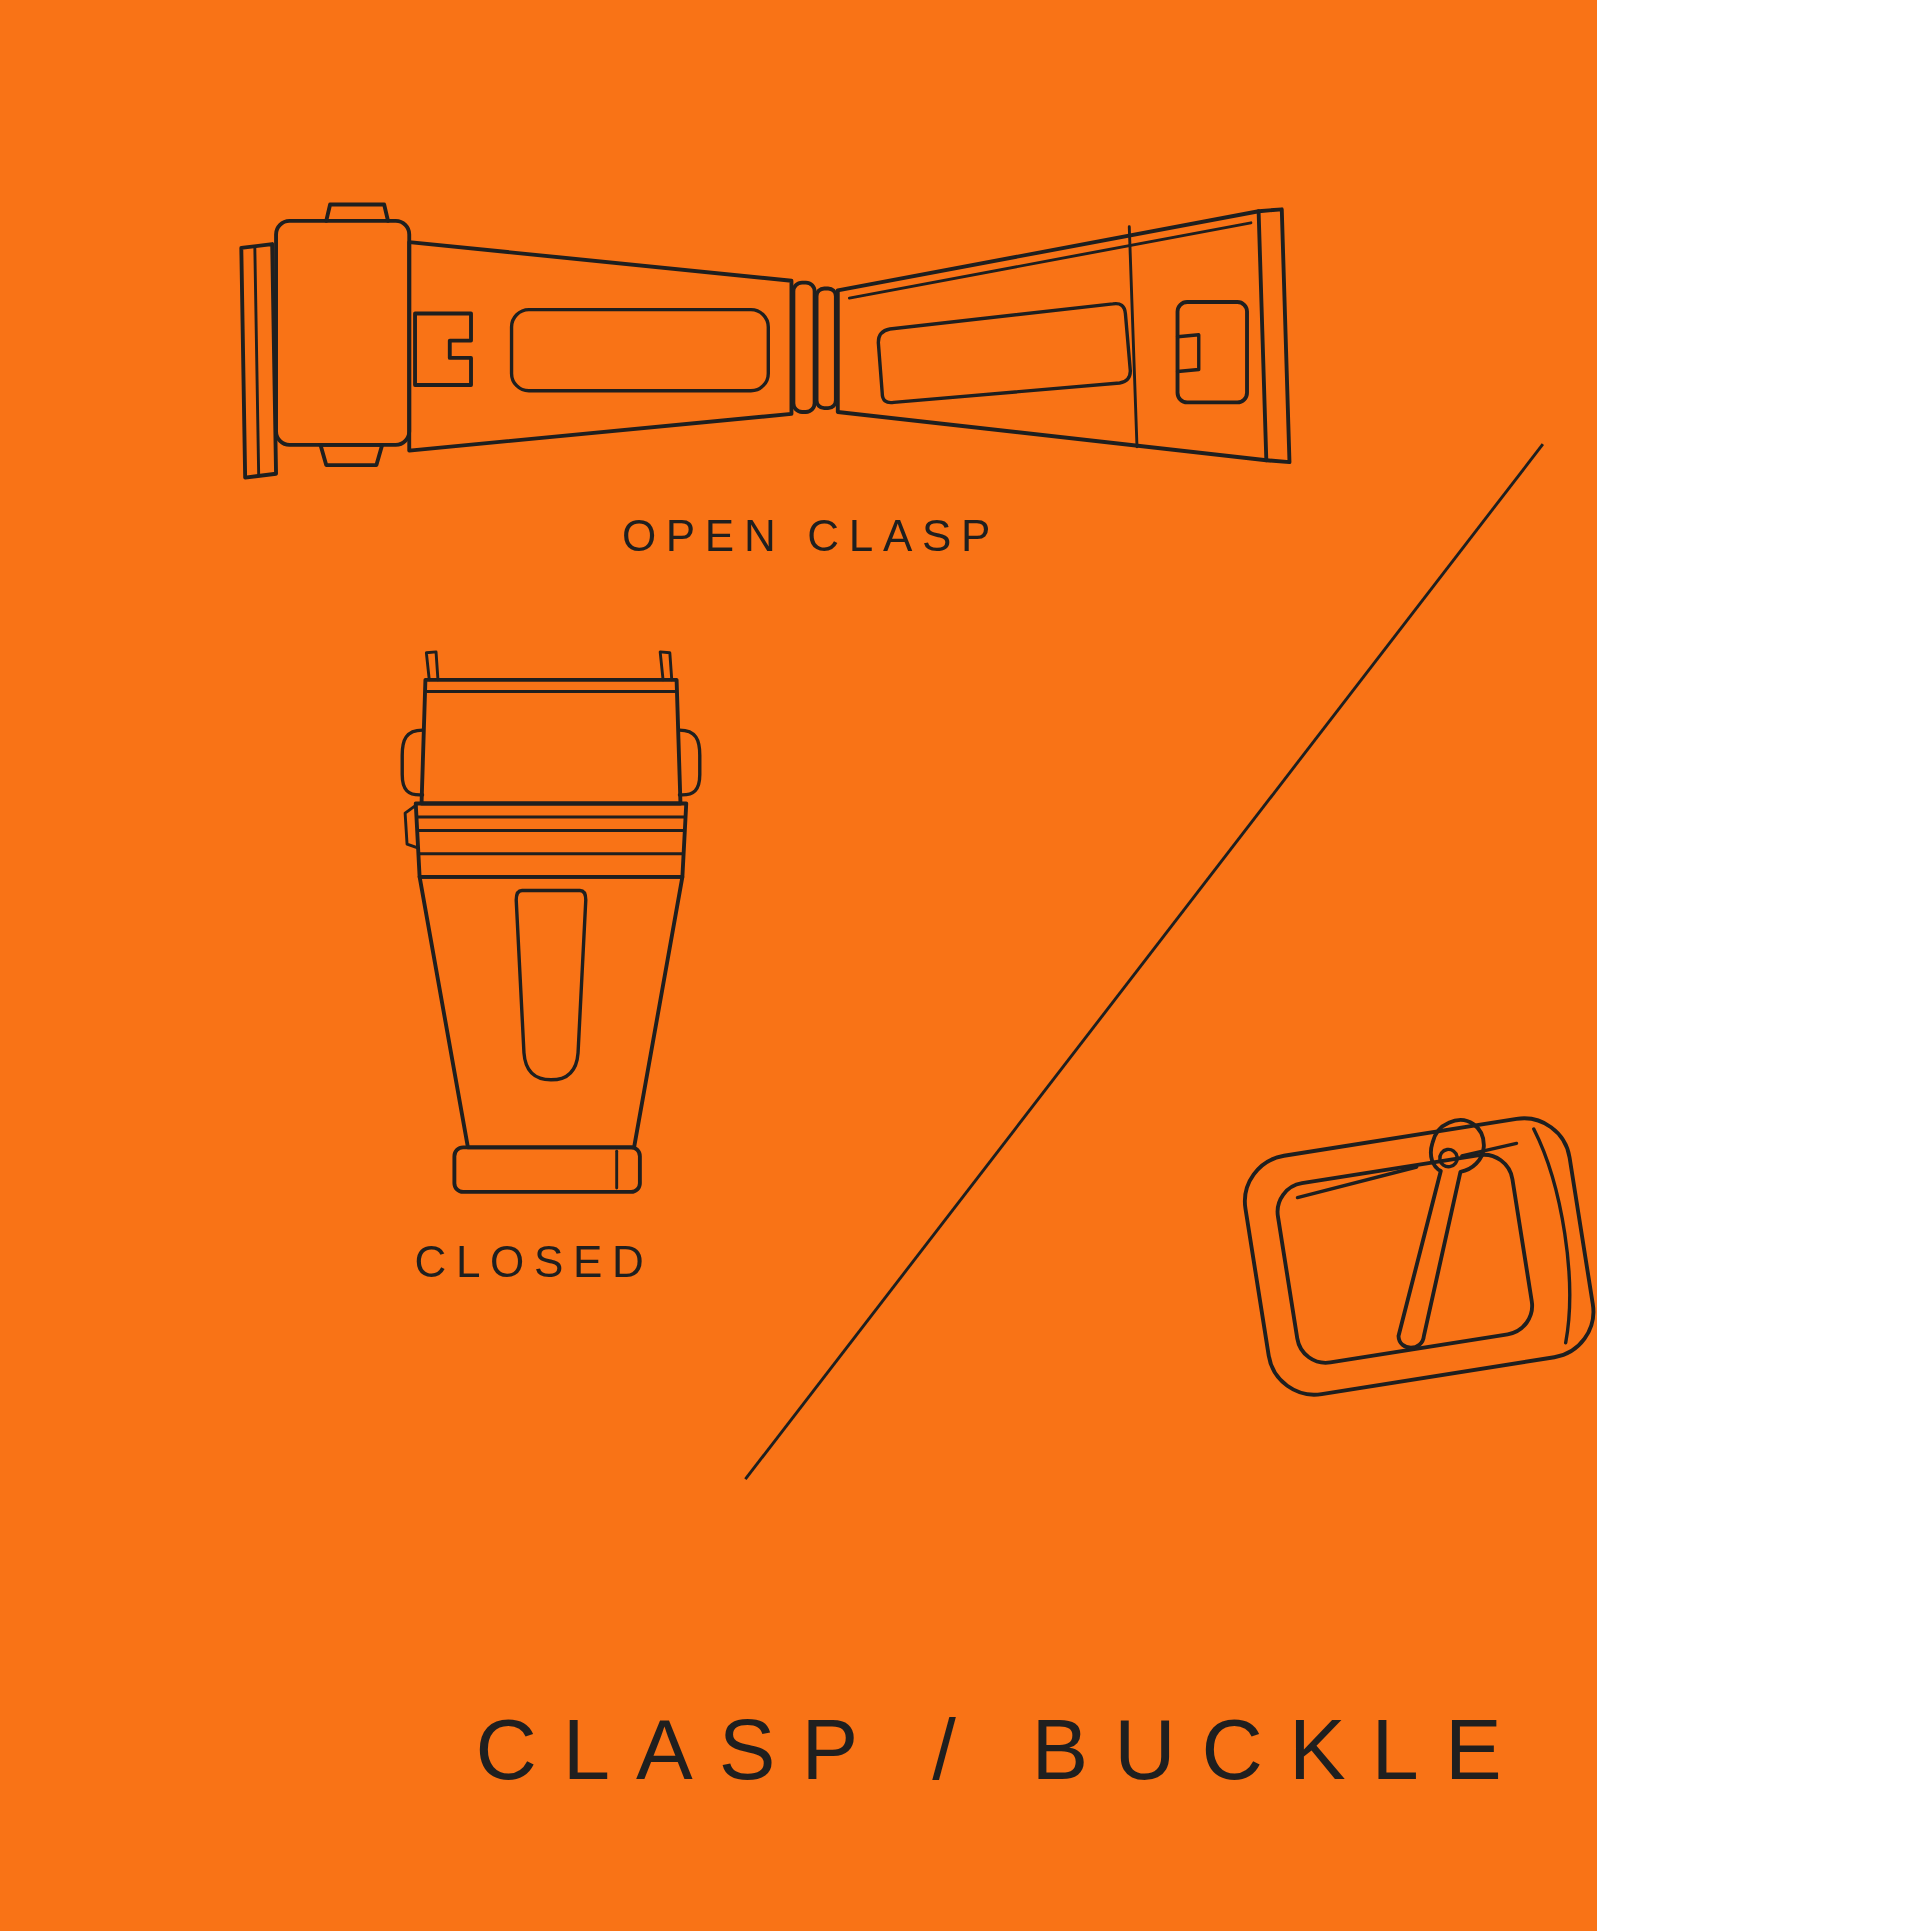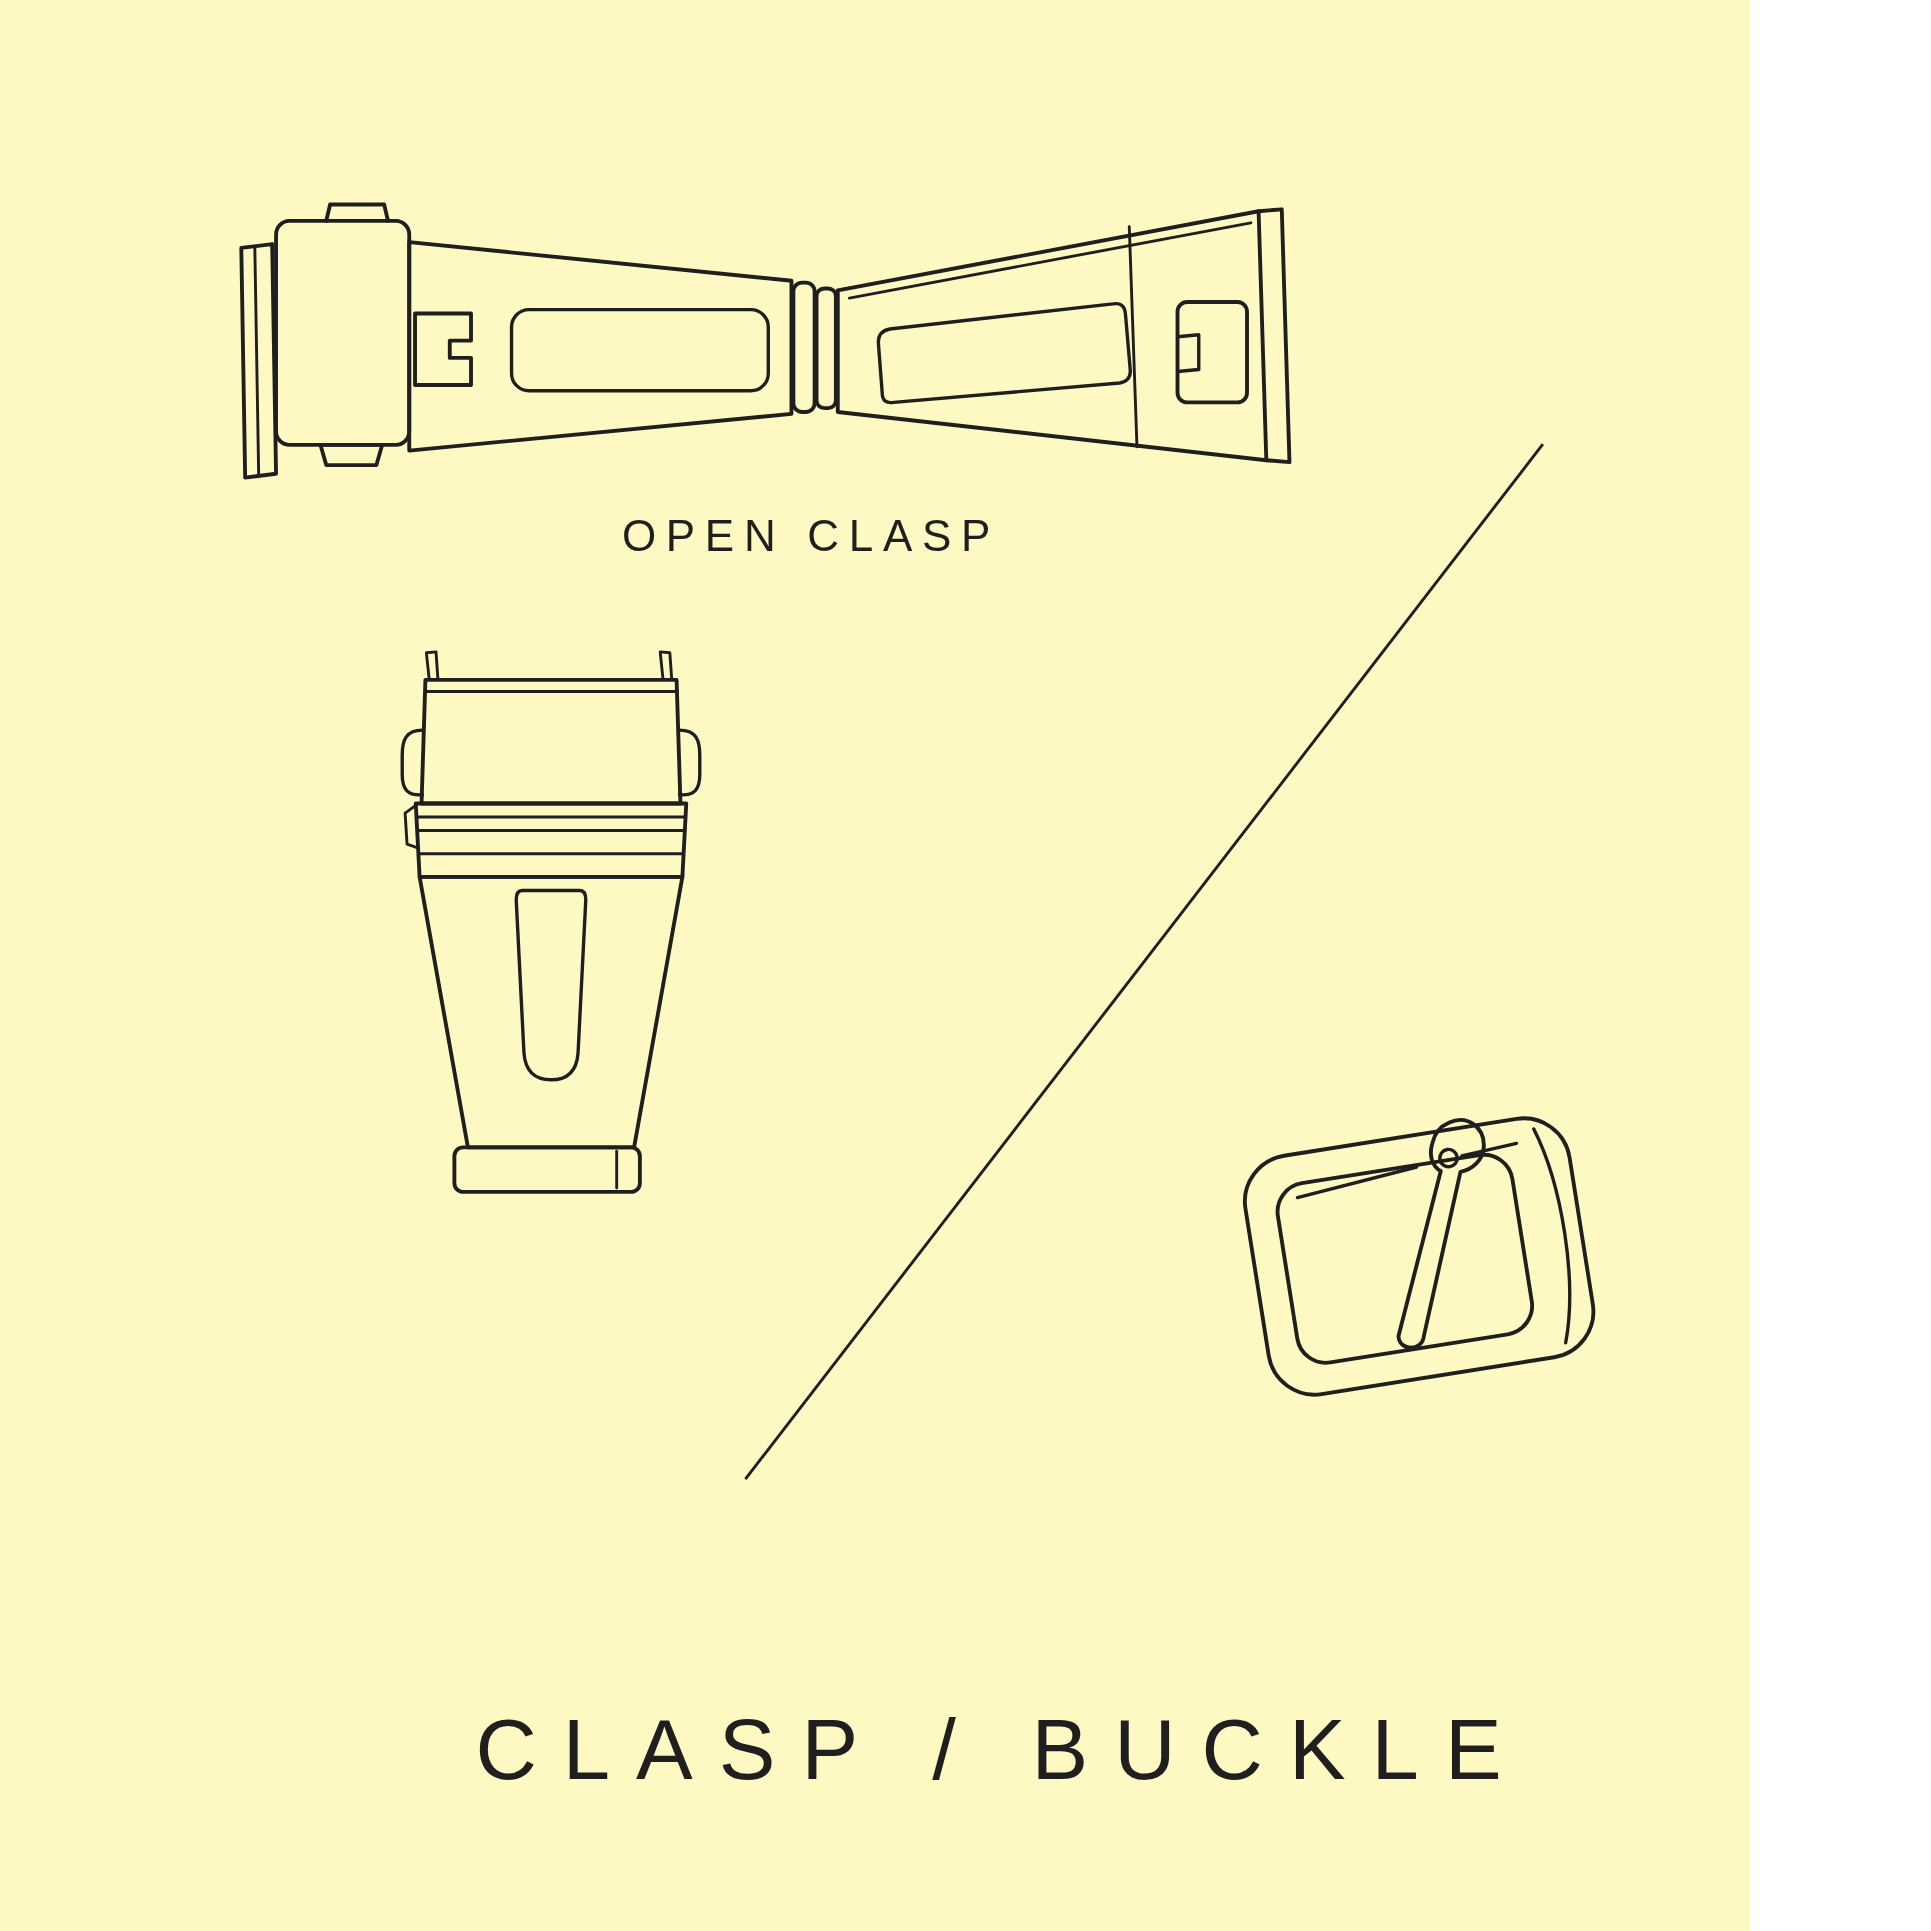--- a/index.html
+++ b/index.html
@@ -3,23 +3,23 @@
 <meta charset="utf-8">
 <style>
   html, body {
     margin: 0;
     padding: 0;
     background: #ffffff;
     font-family: "Liberation Sans", sans-serif;
   }
   .page {
     position: relative;
-    width: 1750px;
+    width: 1597px;
     height: 1931px;
-    background: #fef9c3;
+    background: #f97316;
     overflow: hidden;
   }
   .illustration {
     position: absolute;
   }
   .art {
     stroke: #1f1f1f;
     fill: none;
     stroke-linejoin: round;
     stroke-linecap: round;
@@ -106,20 +106,21 @@
 
       <path d="M 44 238 L 316 238 L 266 518 L 94 518 Z"></path>
 
       <path d="M 150 252 Q 144 252 144 262 L 152 420 Q 154 448 180 448 Q 206 448 208 420 L 216 262 Q 216 252 210 252 Z" stroke-width="3.5"></path>
 
       <rect x="80" y="518" width="192" height="46" rx="9"></rect>
       <path d="M 248 522 L 248 560" stroke-width="3"></path>
     </g>
   </svg>
 
+  <div class="label" style="left:148px; top:1236px; width:772px;">CLOSED</div>
 
   <svg class="divider-svg" width="1931" height="1931" viewBox="0 0 2000 2000">
     <line x1="1598" y1="460" x2="772" y2="1532" stroke="#1f1f1f" stroke-width="3"></line>
   </svg>
 
   <svg class="illustration" style="left:1226px; top:1081px;" width="415" height="348" viewBox="0 0 430 360">
     <g class="art" stroke-width="4" transform="rotate(-9 210 180)">
 
       <rect x="30" y="55" width="340" height="250" rx="48"></rect>
 

